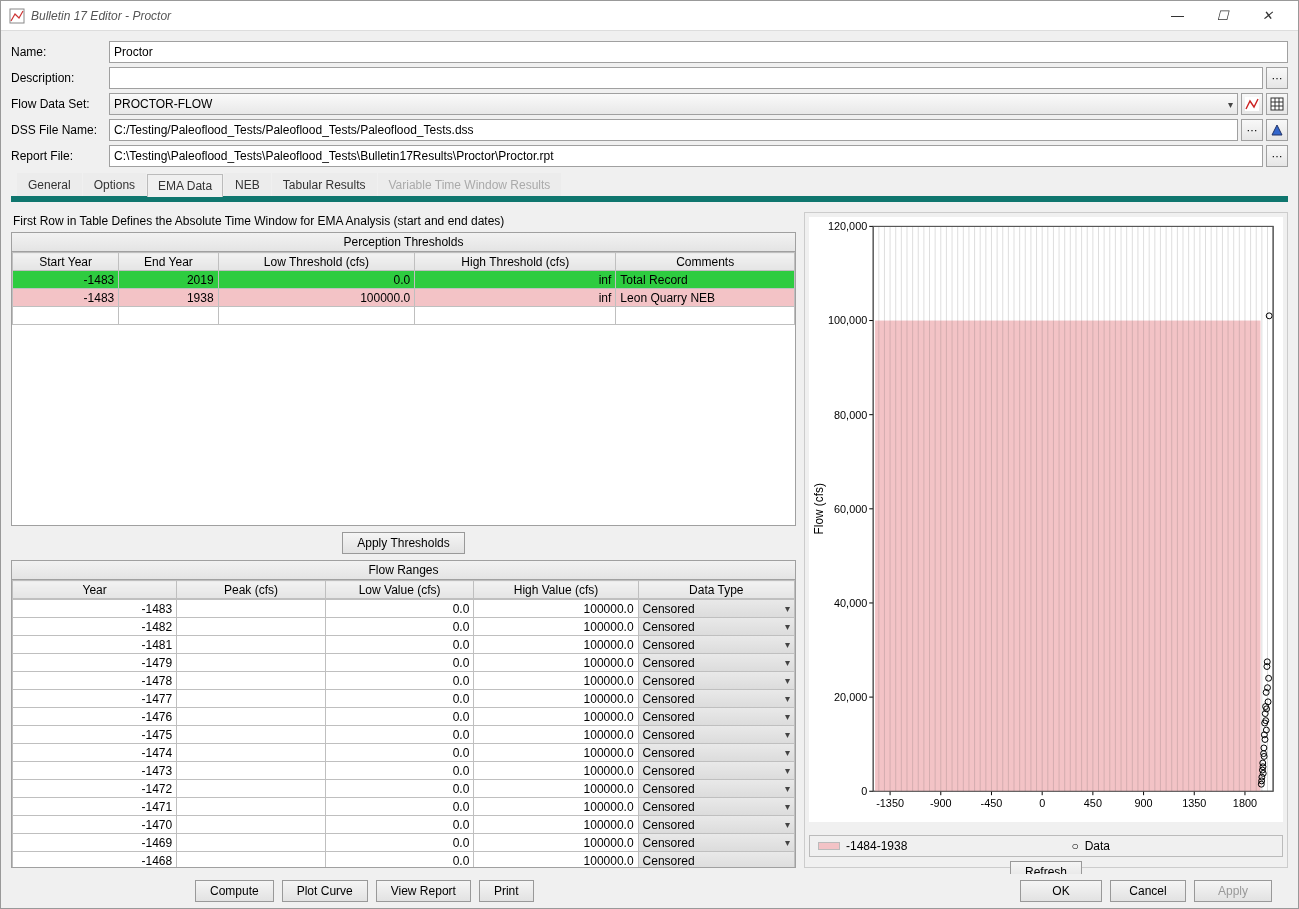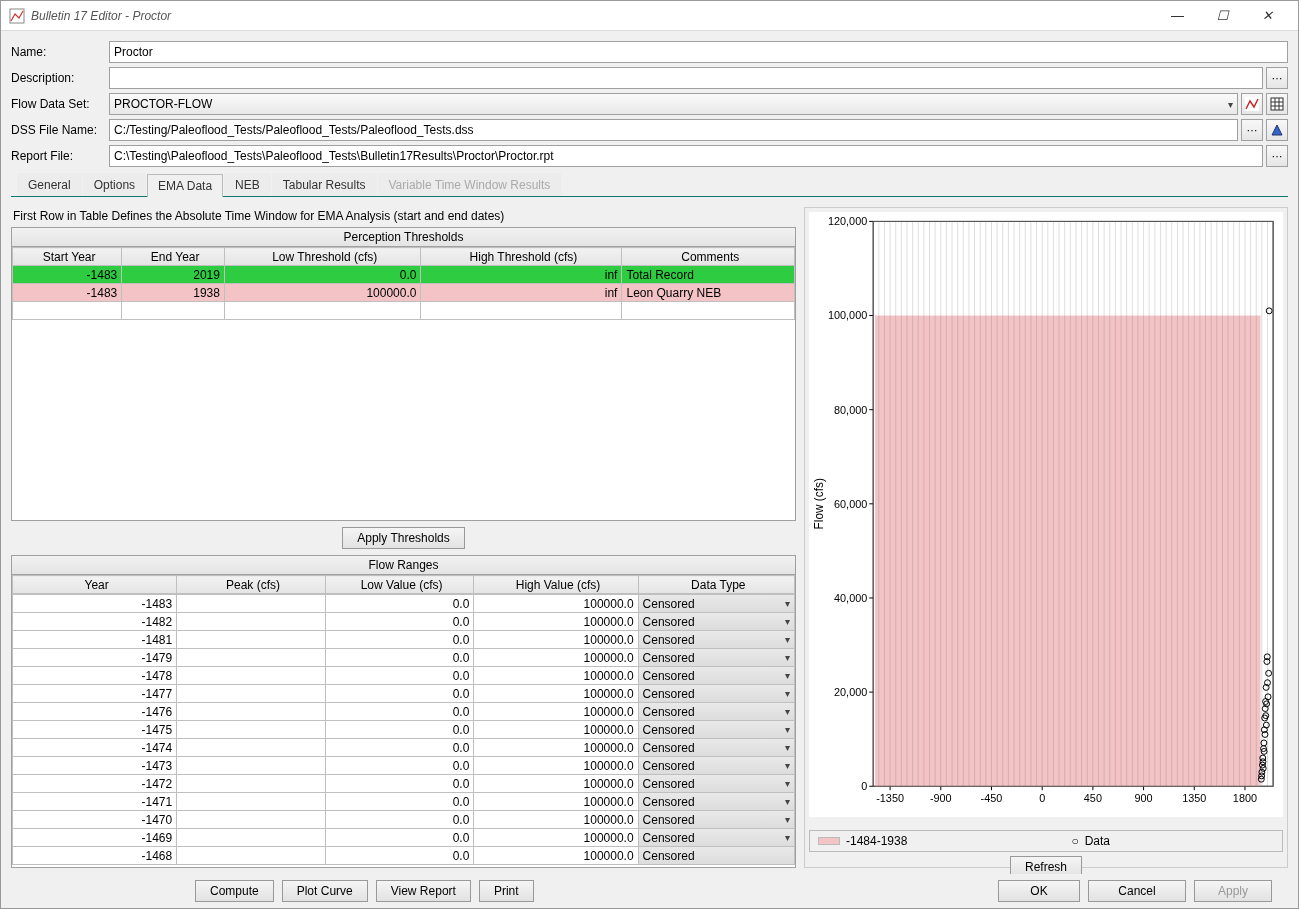--- a/index.html
+++ b/index.html
@@ -10,32 +10,32 @@
 .titlebar .title { flex: 1; color: #555; font-size: 12px; }
 .titlebar .winbtn { width: 45px; height: 28px; display: flex; align-items: center; justify-content: center; color: #333; font-size: 13px; cursor: pointer; }
 .form-area { padding: 10px 10px 4px 10px; }
 .form-row { display: flex; align-items: center; margin-bottom: 4px; }
 .form-row label { width: 98px; font-size: 12px; color: #000; }
 .form-row .fld { flex: 1; height: 22px; border: 1px solid #a0a0a0; background: #fff; padding: 2px 4px; font-size: 12px; }
 .form-row .selwrap { flex: 1; position: relative; }
 .form-row .sel { width: 100%; height: 22px; border: 1px solid #a0a0a0; background: linear-gradient(#fafafa,#e8e8e8); padding: 2px 4px; font-size: 12px; display:flex; align-items:center; }
 .form-row .sel .chev { margin-left:auto; font-size:10px; color:#444; }
 .icon-btn { width: 22px; height: 22px; margin-left: 3px; border: 1px solid #a0a0a0; background: linear-gradient(#f8f8f8,#e6e6e6); display:flex; align-items:center; justify-content:center; font-size:11px; cursor:pointer; }
-.tabs { display: flex; padding: 0 6px; border-bottom: 1px solid #0f766e; margin-top: 6px; }
+.tabs { display: flex; padding: 0 6px; border-bottom: 6px solid #0f766e; margin-top: 6px; }
 .tab { padding: 4px 10px; font-size: 12px; color: #333; border: 1px solid transparent; border-bottom: none; cursor: pointer; background:#ececec; margin-right:1px; }
 .tab.active { background: #f0f0f0; border-color: #bbb; position: relative; top:1px; }
 .tab.disabled { color: #aaa; }
 .content { flex: 1; display: flex; padding: 6px 10px; gap: 8px; overflow: hidden; }
 .left-panel { width: 785px; display:flex; flex-direction:column; }
 .note { font-size:12px; padding:2px 0 4px 2px; }
 .tbl-wrap { border:1px solid #a0a0a0; background:#fff; }
 .tbl-title { background: linear-gradient(#f2f2f2,#e4e4e4); text-align:center; font-size:12px; padding:2px 0; border-bottom:1px solid #a0a0a0; }
 table { border-collapse: collapse; width: 100%; font-size: 12px; }
 th, td { border: 1px solid #bfbfbf; padding: 1px 4px; height: 18px; }
-th { background: linear-gradient(#f2f2f2,#e4e4e4); font-weight: normal; text-align:center;padding-left:8px; }
+th { background: linear-gradient(#f2f2f2,#e4e4e4); font-weight: normal; text-align:center; }
 td.right { text-align: right; }
 td.left { text-align: left; }
 tr.green td { background: #2ecc40; }
 tr.pink td { background: #f3c3c6; }
 .btn { border:1px solid #999; background: linear-gradient(#f5f5f5,#e2e2e2); padding:3px 14px; font-size:12px; cursor:pointer; }
 .btn:disabled { color:#999; }
 .apply-row { display:flex; justify-content:center; padding:6px 0; }
 .fr-wrap { flex:1; border:1px solid #a0a0a0; background:#fff; display:flex; min-height:0;justify-content:flex-end; }
 .fr-inner { flex:1; display:flex; flex-direction:column; min-height:0; }
 .fr-body { flex:1; overflow:hidden; position:relative; }
@@ -551,16 +551,16 @@
   </div>
 
   <div class="bottom-btns">
     <div style="width:160px"></div>
     <button class="btn">Compute</button>
     <button class="btn">Plot Curve</button>
     <button class="btn">View Report</button>
     <button class="btn">Print</button>
     <div class="spacer"></div>
     <button class="btn" style="width:82px">OK</button>
-    <button class="btn" style="width:98px">Cancel</button>
+    <button class="btn" style="width:76px">Cancel</button>
     <button class="btn" style="width:78px" disabled="">Apply</button>
   </div>
 </div>
 
 </body></html>

